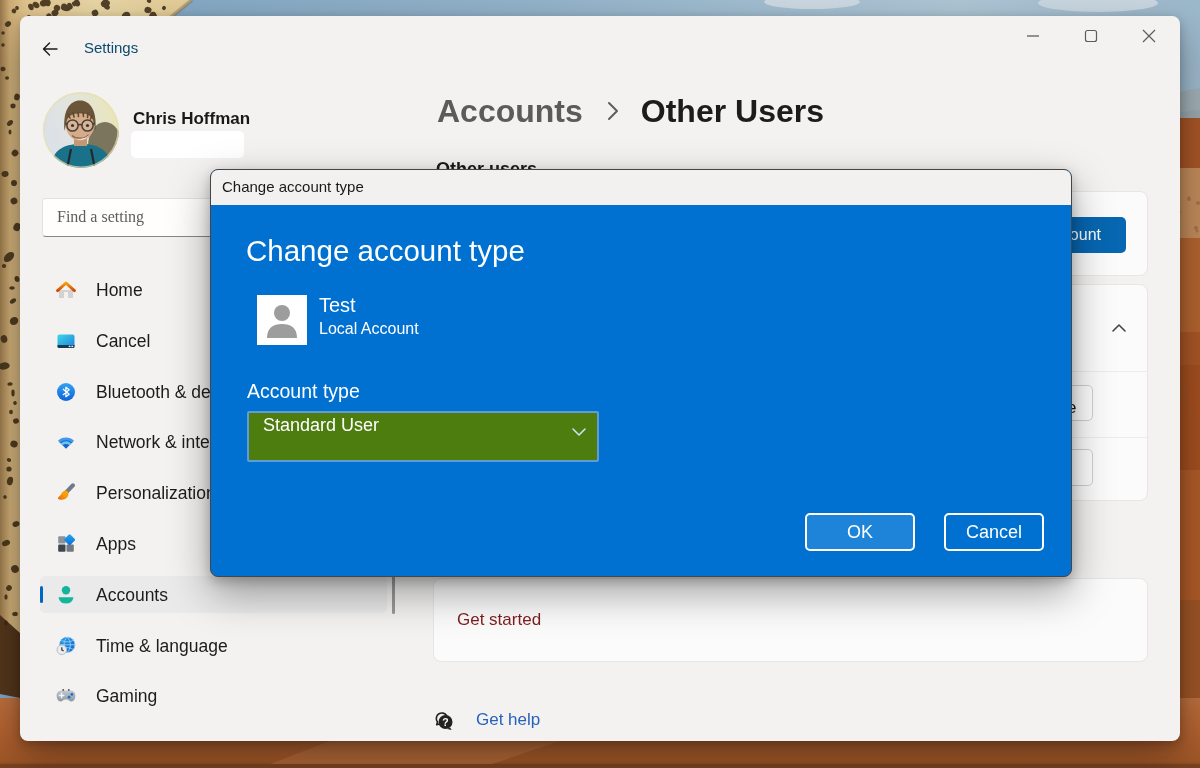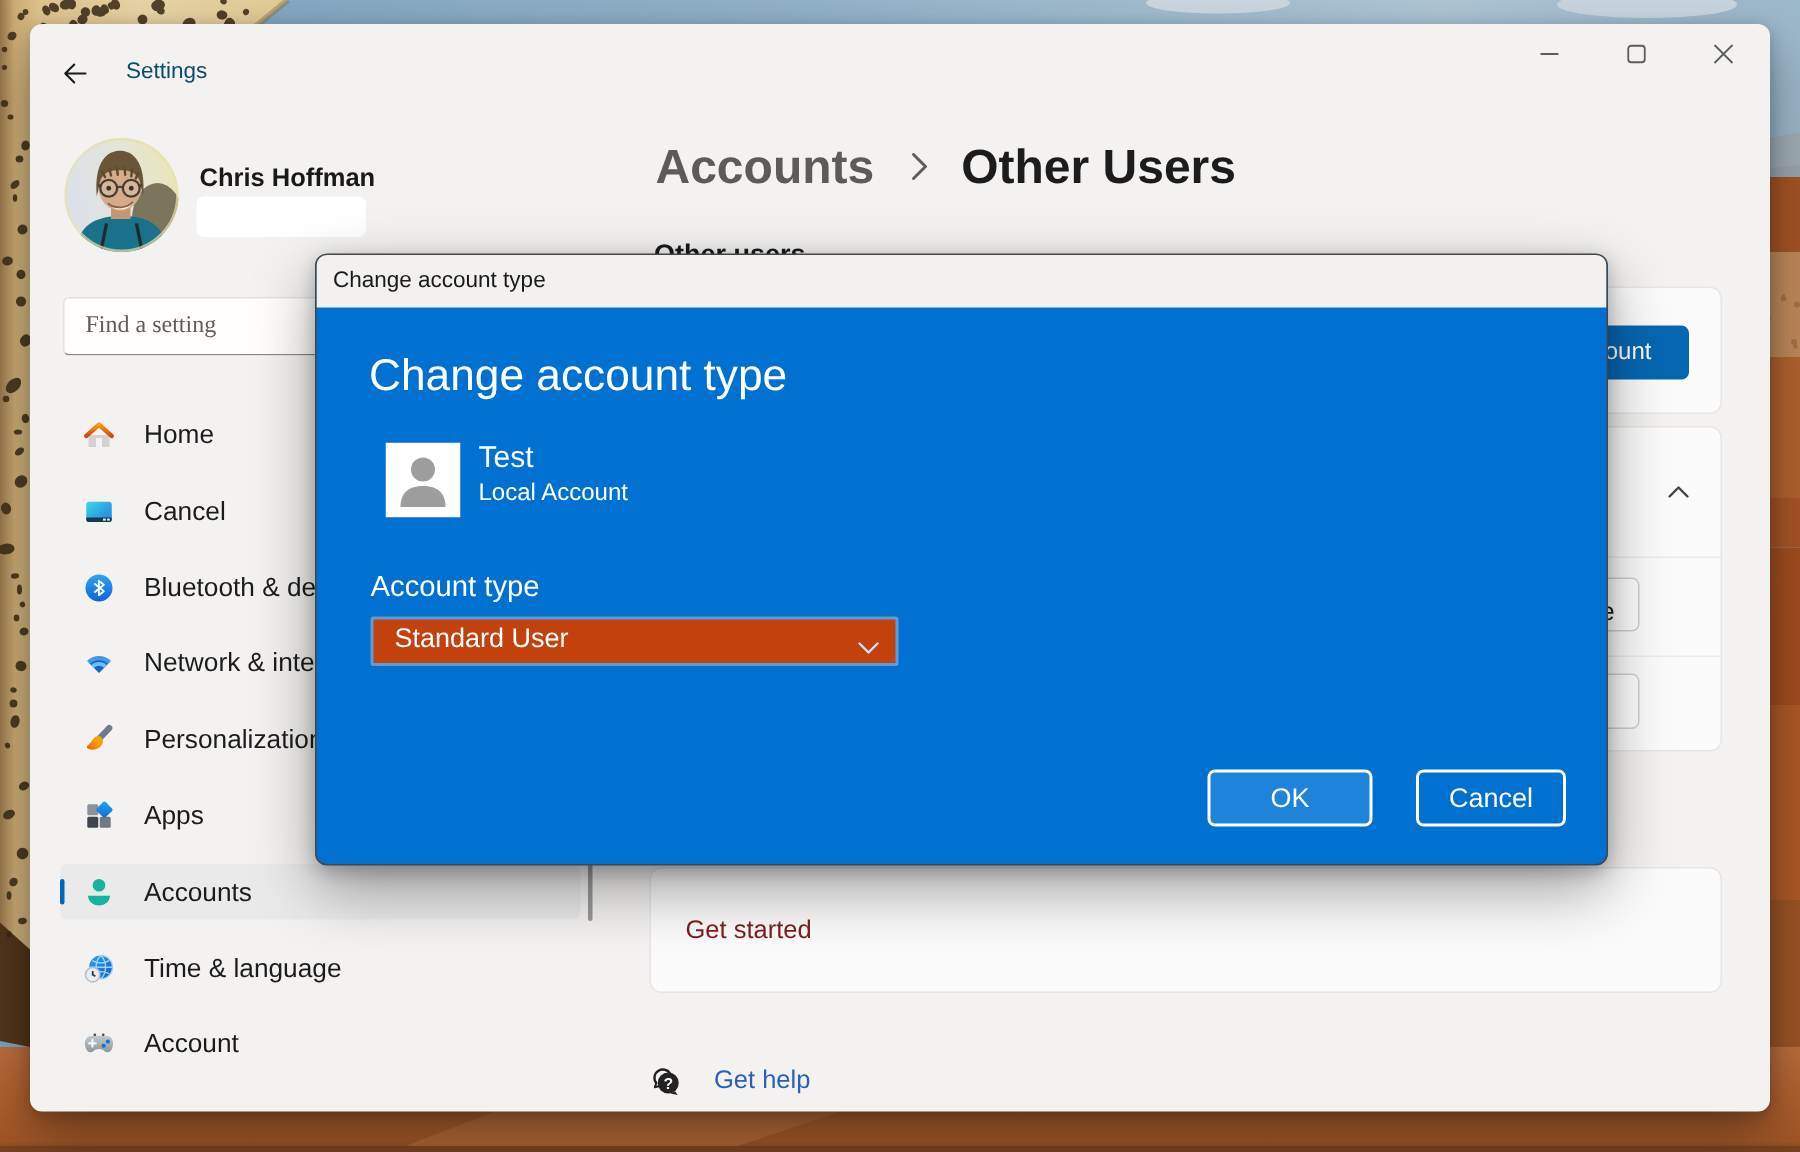--- a/index.html
+++ b/index.html
@@ -334,21 +334,21 @@
             <stop offset="1" stop-color="#8f979e"></stop>
           </linearGradient>
         </defs>
       <path d="M5.5 4.5 H14.5 C18 4.5 19.8 7.3 19.3 10.8 C18.9 13.6 17.6 15.5 15.6 15.5 C13.2 15.5 13.5 13.4 10 13.4 C6.5 13.4 6.8 15.5 4.4 15.5 C2.4 15.5 1.1 13.6 0.7 10.8 C0.2 7.3 2 4.5 5.5 4.5 Z" fill="url(#gpg)"></path>
       <path d="M5.6 7.3 V11.7 M3.4 9.5 H7.8" stroke="#f4f6f8" stroke-width="1.5" stroke-linecap="round"></path>
       <circle cx="13.1" cy="11.2" r="1.4" fill="#1173d4"></circle>
       <circle cx="15.9" cy="8.4" r="1.4" fill="#1173d4"></circle>
       <circle cx="7.2" cy="3.9" r="0.9" fill="#454b51"></circle>
       <circle cx="12.8" cy="3.9" r="0.9" fill="#454b51"></circle>
     </svg>
-    <div class="navlbl">Account</div>
+    <div class="navlbl">Gaming</div>
   </div>
 
   <div class="abs" style="left:372px;top:560px;width:2.5px;height:38px;background:#999;border-radius:2px;"></div>
 
   <div class="abs" style="left:417px;top:72px;height:46px;display:flex;align-items:center;">
     <span style="font-size:32px;font-weight:bold;color:#5d5b58;">Accounts</span>
     <svg width="15" height="22" viewBox="0 0 15 22" style="margin:0 21px 0 22px;">
         <path d="M4 3 L12 11 L4 19" stroke="#5f5d5b" stroke-width="2" fill="none" stroke-linecap="round" stroke-linejoin="round"></path>
       </svg>
     <span style="font-size:32px;font-weight:bold;color:#1c1c1c;">Other Users</span>
@@ -388,21 +388,21 @@
   <div class="abs" style="left:11px;top:8px;font-size:15px;color:#1a1a1a;">Change account type</div>
   <div class="abs" style="left:35px;top:64px;font-size:29.5px;color:#fff;">Change account type</div>
   <svg class="abs" style="left:46px;top:125px;" width="50" height="50" viewBox="0 0 50 50">
     <rect width="50" height="50" fill="#fff"></rect>
     <circle cx="25" cy="18" r="8" fill="#9d9d9d"></circle>
     <path d="M10 43 C10 33 16 29 25 29 C34 29 40 33 40 43 Z" fill="#9d9d9d"></path>
   </svg>
   <div class="abs" style="left:108px;top:124px;font-size:20px;color:#fff;">Test</div>
   <div class="abs" style="left:108px;top:150px;font-size:16px;color:#fff;">Local Account</div>
   <div class="abs" style="left:36px;top:210px;font-size:19.5px;color:#fff;">Account type</div>
-  <div class="abs" style="left:36px;top:241px;width:352px;height:33px;background:#c2410c;border:2px solid #5f9bd7;border-radius:2px;">
+  <div class="abs" style="left:36px;top:241px;width:352px;height:51px;background:#4d7c0f;border:2px solid #5f9bd7;border-radius:2px;">
     <div class="abs" style="left:14px;top:2px;font-size:18px;color:#fff;">Standard User</div>
     <svg class="abs" style="left:322px;top:14px;" width="16" height="10" viewBox="0 0 16 10">
         <path d="M2 2 L8 8 L14 2" stroke="#cfe0f2" stroke-width="1.6" fill="none" stroke-linecap="round" stroke-linejoin="round"></path>
       </svg>
   </div>
   <div class="abs" style="left:594px;top:343px;width:110px;height:38px;background:#1e84da;border:2px solid #fff;border-radius:5px;color:#fff;font-size:18px;display:flex;align-items:center;justify-content:center;">OK</div>
   <div class="abs" style="left:733px;top:343px;width:100px;height:38px;background:transparent;border:2px solid #fff;border-radius:5px;color:#fff;font-size:18px;display:flex;align-items:center;justify-content:center;">Cancel</div>
 </div>
 
 </body></html>

